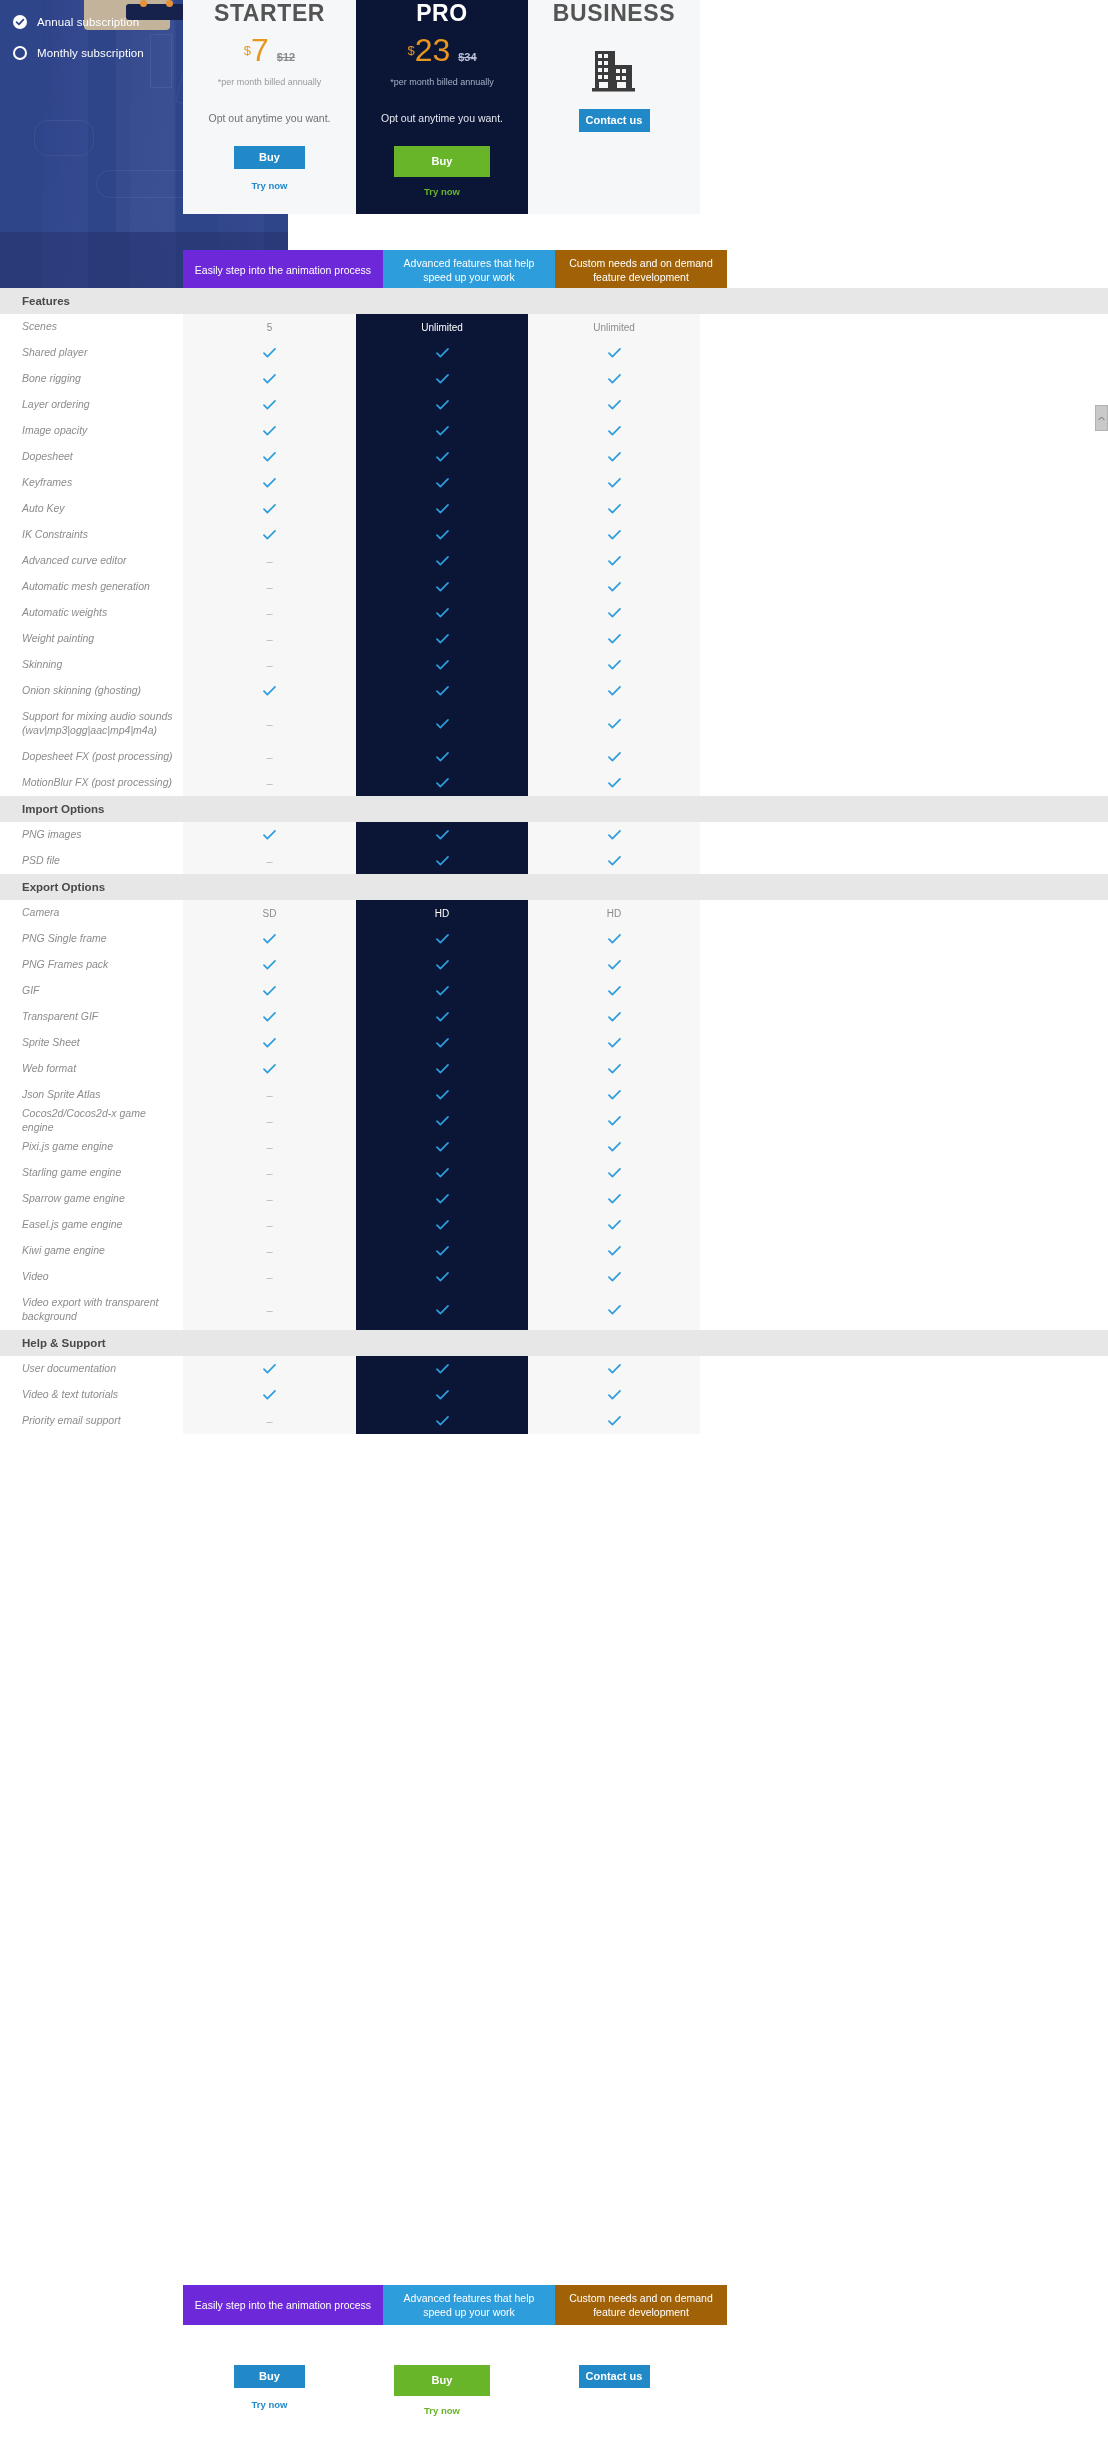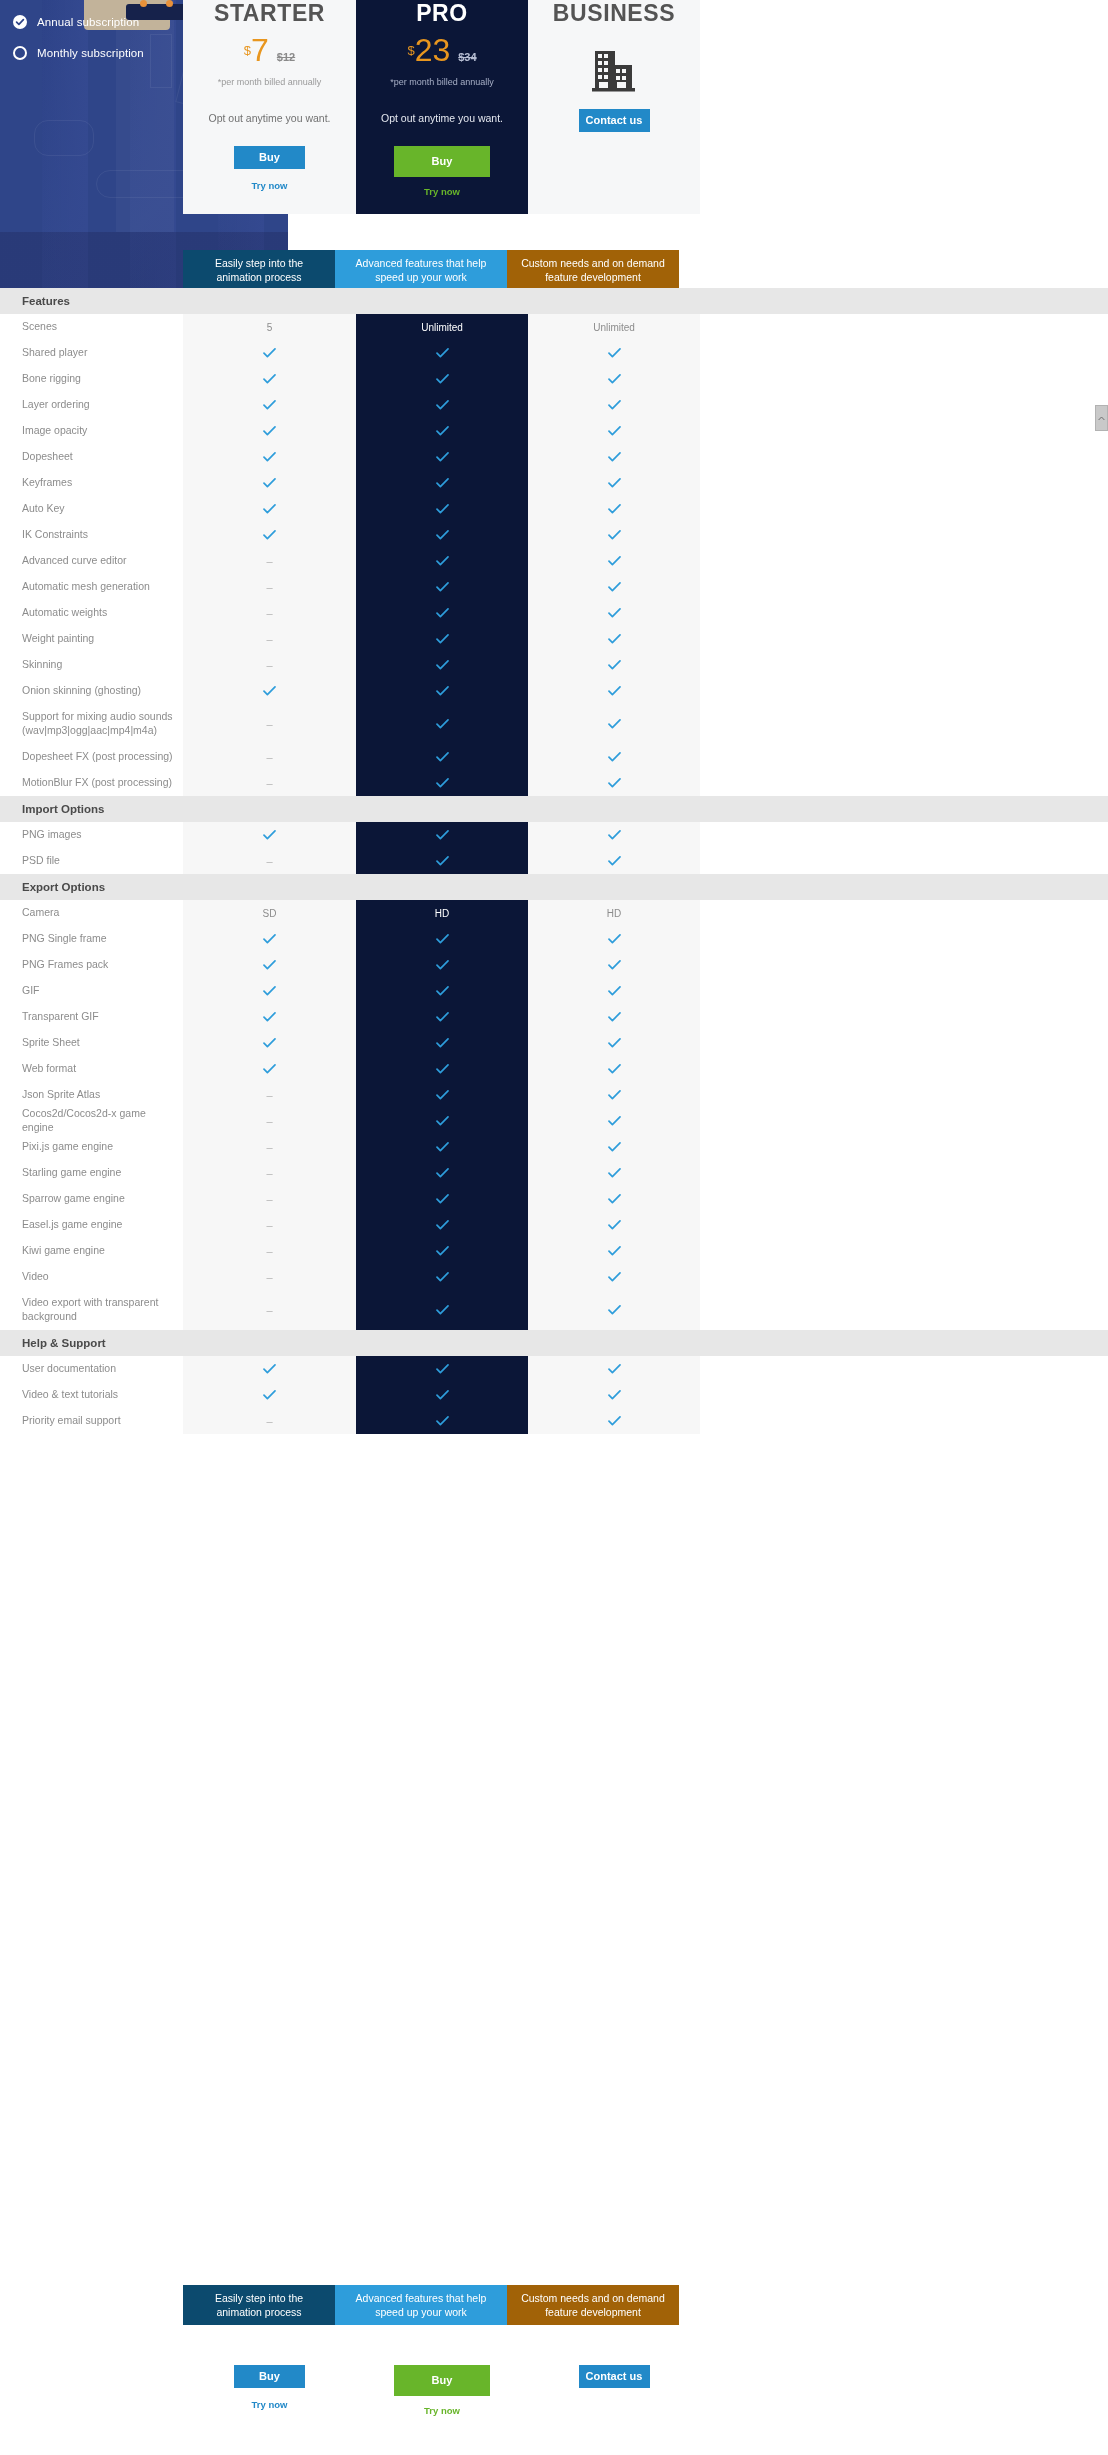--- a/index.html
+++ b/index.html
@@ -220,21 +220,21 @@
     height: 40px;
     display: flex;
     align-items: center;
     justify-content: center;
     text-align: center;
     font-size: 10.5px;
     color: #ffffff;
     line-height: 1.35;
     padding: 0 10px;
   }
-  .banner-1 { width: 152px; background: #0c4a6e; text-align: center; }
+  .banner-1 { width: 200px; background: #6d28d9; text-align: center; }
   .banner-2 { width: 172px; background: #2e9ddb; }
   .banner-3 { width: 172px; background: #a16207; }
 
   
   .bottom-cta {
     position: absolute;
     left: 183px; top: 2325px;
     width: 860px;
     height: 130px;
     display: flex;
@@ -271,20 +271,21 @@
     position: relative;
   }
   .row.tall { height: 40px; }
   .row-label {
     width: 183px;
     padding-left: 22px;
     padding-right: 8px;
     font-size: 10.5px;
     color: #8c8c8c;
     line-height: 1.32;
+    font-style: italic;
   }
   .cell {
     height: 100%;
     display: flex;
     align-items: center;
     justify-content: center;
     font-size: 10px;
     color: #8c8c8c;
     background: #f7f7f7;
   }

